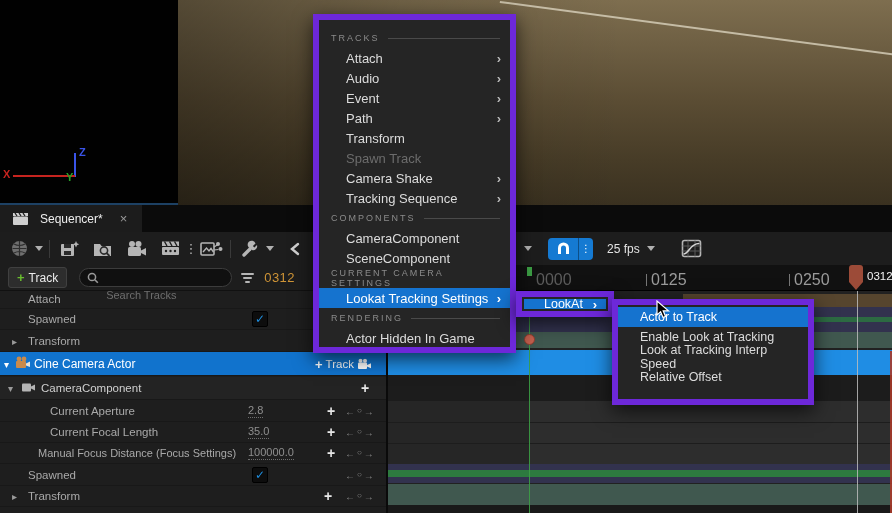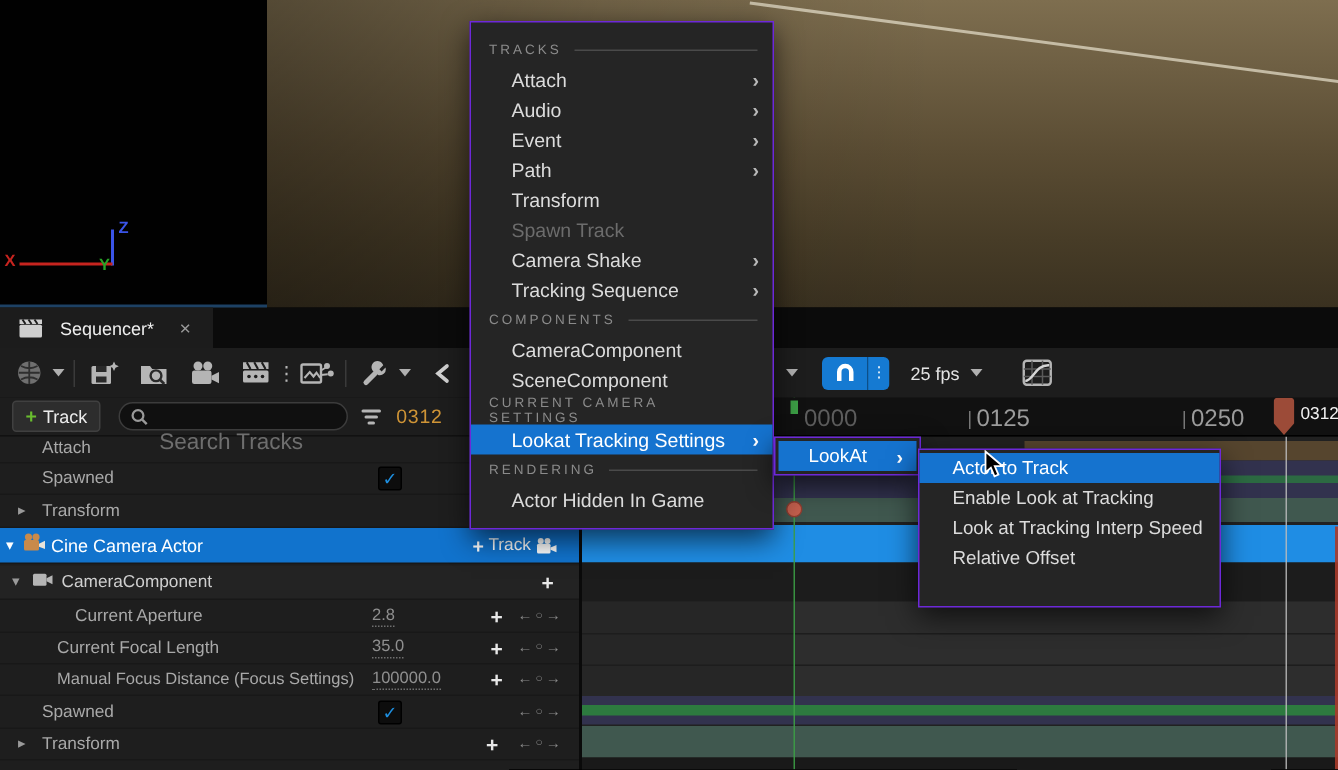--- a/index.html
+++ b/index.html
@@ -50,21 +50,21 @@
   #leftpanel{left:0;top:265px;width:386px;height:248px;background:#1e1e1e;}
   #paneldiv{left:386px;top:265px;width:2px;height:248px;background:#0a0a0a;}
 
   
   #trackhdr{left:0;top:0;width:386px;height:25px;background:#1d1d1d;border-bottom:1px solid #111;display:flex;align-items:center;}
   #addtrack{margin-left:8px;height:19px;background:#2d2d2d;border:1px solid #404040;border-radius:3px;display:flex;align-items:center;padding:0 8px;gap:4px;}
   #addtrack .plusg{color:#69bd2f;font-weight:bold;font-size:13px;}
   #addtrack .plusg::before{content:"+";}
   #addtrack .lbl{color:#ececec;font-size:12px;}
   #searchpill{margin-left:12px;width:153px;height:19px;background:#101010;border:1px solid #3c3c3c;border-radius:10px;display:flex;align-items:center;padding:0 7px;gap:5px;box-sizing:border-box;}
-  #searchpill input{background:transparent;border:none;outline:none;color:#bbb;font-size:15px;width:110px;font-family:inherit;margin-top:34px;}
+  #searchpill input{background:transparent;border:none;outline:none;color:#bbb;font-size:11px;width:110px;font-family:inherit;margin-top:34px;}
   #searchpill input::placeholder{color:#6e6e6e;}
   #filtericon{margin-left:8px;display:flex;flex-direction:column;gap:2px;align-items:center;width:14px;}
   #filtericon i{display:block;height:2px;background:#b5b5b5;border-radius:1px;}
   #curframe{margin-left:10px;color:#cf9436;font-size:13px;letter-spacing:.5px;}
 
   
   .trow{position:absolute;left:0;width:386px;box-sizing:border-box;border-bottom:1px solid #181818;}
   .tlabel{position:absolute;top:50%;transform:translateY(-50%);font-size:11.5px;color:#a9a9a9;white-space:nowrap;}
   .trow.sel{background:#1173cd;}
   .trow.sel .tlabel{color:#fff;font-size:12px;}
@@ -91,21 +91,21 @@
   #startflag{left:139px;top:2px;width:5px;height:9px;background:#3c9e45;}
   #greenline{left:141px;top:0;width:1px;height:248px;background:#3c9e45;opacity:.9;}
   #playline{left:469px;top:24px;width:1px;height:224px;background:#bcbcbc;opacity:.85;}
   #redline{left:502px;top:86px;width:2px;height:162px;background:#a83a2a;opacity:.9;}
   #playhead{left:461px;top:0;width:14px;height:25px;background:#9c4b38;border-radius:3px 3px 0 0;
     clip-path:polygon(0 0,100% 0,100% 68%,50% 100%,0 68%);}
   #playlabel{left:479px;top:5px;color:#f2f2f2;font-size:11.5px;}
   #keydot{left:136px;top:69px;width:9px;height:9px;border-radius:50%;background:#c4604e;border:1px solid #8e3d30;}
 
   
-  .menu{position:absolute;background:#252525;border:1px solid #6d28d9;box-shadow:0 6px 18px rgba(0,0,0,.65);box-sizing:border-box;}
+  .menu{position:absolute;background:#252525;border:6px solid #6d28d9;box-shadow:0 6px 18px rgba(0,0,0,.65);box-sizing:border-box;}
   #mainmenu{left:313px;top:14px;width:203px;height:339px;padding-top:8px;}
   .mhdr{height:20px;display:flex;align-items:center;gap:8px;padding:0 10px 0 12px;color:#8b8b8b;font-size:9px;letter-spacing:2px;}
   .mhdr .rule{flex:1;height:1px;background:#4a4a4a;}
   .mitem{height:20px;display:flex;align-items:center;padding:0 8px 0 27px;color:#dcdcdc;font-size:13px;position:relative;}
   .mitem.dis{color:#6c6c6c;}
   .mitem.hl{background:#1573cf;color:#fff;}
   .mitem .chev{position:absolute;right:9px;color:#b9b9b9;font-size:13px;line-height:1;}
   .mitem.hl .chev{color:#fff;}
   .chev::before{content:"\203A";font-weight:bold;}
   #lookatmenu{left:516px;top:291px;width:98px;height:26px;padding:2px;}
@@ -297,21 +297,21 @@
     <span class="tlabel" style="left:50px">Current Aperture</span>
     <span class="tvalue">2.8</span>
     <span class="plus"></span>
     <span class="knav">
         <i class="kl"></i>
         <i class="kc"></i>
         <i class="kr"></i>
       </span>
   </div>
   <div class="trow" style="top:157px;height:21px">
-    <span class="tlabel" style="left:38px">Current Focal Length</span>
+    <span class="tlabel" style="left:50px">Current Focal Length</span>
     <span class="tvalue">35.0</span>
     <span class="plus"></span>
     <span class="knav">
         <i class="kl"></i>
         <i class="kc"></i>
         <i class="kr"></i>
       </span>
   </div>
   <div class="trow" style="top:178px;height:21px">
     <span class="tlabel" style="left:38px;font-size:11px">Manual Focus Distance (Focus Settings)</span>

